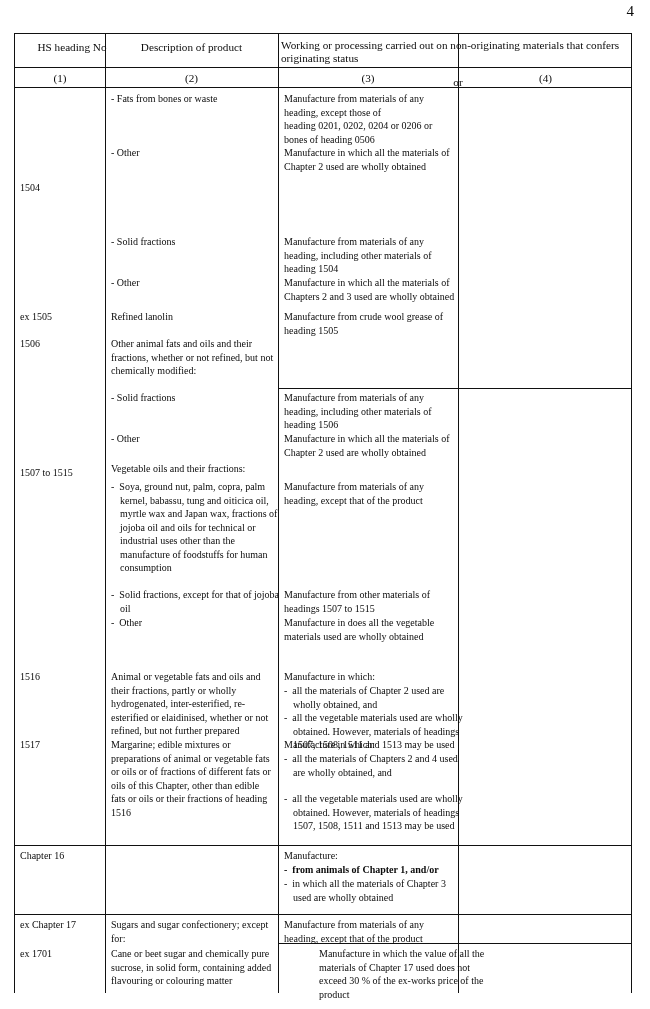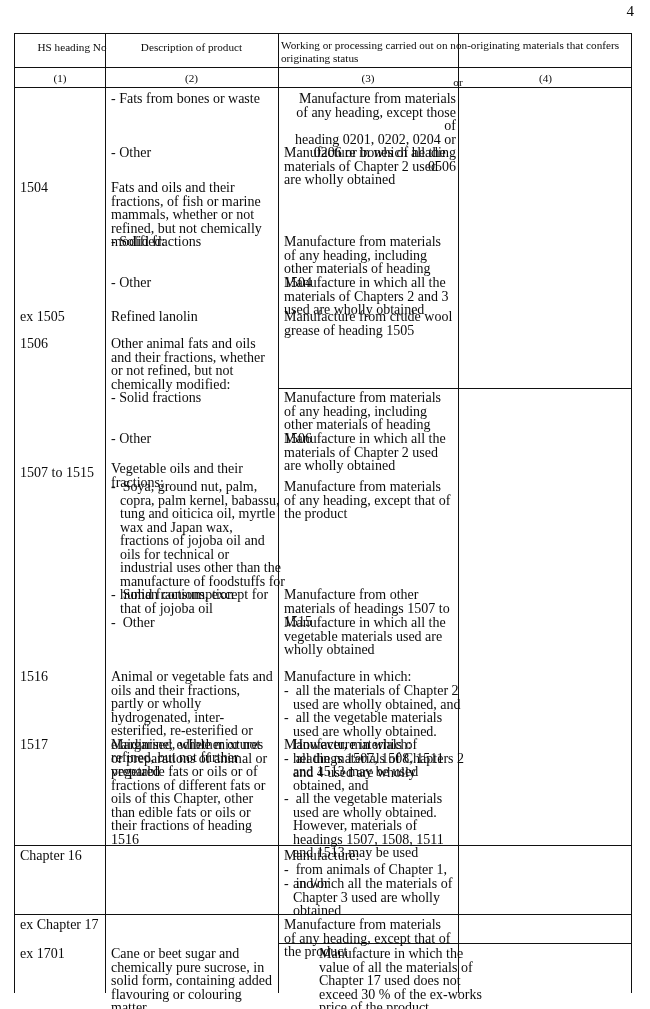--- a/index.html
+++ b/index.html
@@ -82,21 +82,21 @@
   }
   .num-1  { left: 0;     top: 38px; width: 90px; }
   .num-2  { left: 90px;  top: 38px; width: 173px; }
   .num-3  { left: 263px; top: 38px; width: 180px; }
   .num-or { left: 415px; top: 42px; width: 56px; }
   .num-4  { left: 443px; top: 38px; width: 175px; }
 
   
   .blk {
     position: absolute;
-    font-size: 14px;
+    font-size: 10px;
     line-height: 13.55px;
     white-space: pre-wrap;
   }
   .col1 { left: 5px;   width: 84px; }
   .col2 { left: 96px;  width: 165px; }
   .col3 { left: 269px; width: 172px; }
 
   .blk.ind {
     padding-left: 9px;
     text-indent: -9px;
@@ -128,26 +128,25 @@
     <div class="hdr-cell hdr-c34">Working or processing carried out on non-originating materials that confers originating status</div>
 
     <div class="num-cell num-1">(1)</div>
     <div class="num-cell num-2">(2)</div>
     <div class="num-cell num-3">(3)</div>
     <div class="num-cell num-or">or</div>
     <div class="num-cell num-4">(4)</div>
 
     <div class="blk col2" style="top:58px;">- Fats from bones or waste</div>
     <div class="blk col2" style="top:112px;">- Other</div>
-    <div class="blk col3" style="top:58px;text-align:right;">Manufacture from materials of any heading, except those of
+    <div class="blk col3" style="top:58px;">Manufacture from materials of any heading, except those of
 heading 0201, 0202, 0204 or 0206 or bones of heading 0506</div>
     <div class="blk col3" style="top:112px;">Manufacture in which all the materials of Chapter 2 used are wholly obtained</div>
 
     <div class="blk col1" style="top:147px;">1504</div>
-    <div class="blk col2" style="top:147px;">Fats and oils and their fractions, of fish or marine mammals, whether or not refined, but not chemically modified:</div>
     <div class="blk col2" style="top:201px;">- Solid fractions</div>
     <div class="blk col2" style="top:242px;">- Other</div>
     <div class="blk col3" style="top:201px;">Manufacture from materials of any heading, including other materials of heading 1504</div>
     <div class="blk col3" style="top:242px;">Manufacture in which all the materials of Chapters 2 and 3 used are wholly obtained</div>
 
     <div class="blk col1" style="top:276px;">ex 1505</div>
     <div class="blk col2" style="top:276px;">Refined lanolin</div>
     <div class="blk col3" style="top:276px;">Manufacture from crude wool grease of heading 1505</div>
 
     <div class="blk col1" style="top:303px;">1506</div>
@@ -157,40 +156,41 @@
     <div class="blk col3" style="top:357px;">Manufacture from materials of any heading, including other materials of heading 1506</div>
     <div class="blk col3" style="top:398px;">Manufacture in which all the materials of Chapter 2 used are wholly obtained</div>
 
     <div class="blk col1" style="top:432px;">1507 to 1515</div>
     <div class="blk col2" style="top:428px;">Vegetable oils and their fractions:</div>
     <div class="blk col2 ind" style="top:446px;">-  Soya, ground nut, palm, copra, palm kernel, babassu, tung and oiticica oil, myrtle wax and Japan wax, fractions of jojoba oil and oils for technical or industrial uses other than the manufacture of foodstuffs for human consumption</div>
     <div class="blk col2 ind" style="top:554px;">-  Solid fractions, except for that of jojoba oil</div>
     <div class="blk col2 ind" style="top:582px;">-  Other</div>
     <div class="blk col3" style="top:446px;">Manufacture from materials of any heading, except that of the product</div>
     <div class="blk col3" style="top:554px;">Manufacture from other materials of headings 1507 to 1515</div>
-    <div class="blk col3" style="top:582px;">Manufacture in which all the vegetable materials used are wholly obtained</div>
+    <div class="blk col3" style="top:582px;">Manufacture in does all the vegetable materials used are wholly obtained</div>
 
     <div class="blk col1" style="top:636px;">1516</div>
     <div class="blk col2" style="top:636px;">Animal or vegetable fats and oils and their fractions, partly or wholly hydrogenated, inter-esterified, re-esterified or elaidinised, whether or not refined, but not further prepared</div>
     <div class="blk col3" style="top:636px;">Manufacture in which:</div>
     <div class="blk col3 ind" style="top:650px;">-  all the materials of Chapter 2 used are wholly obtained, and</div>
     <div class="blk col3 ind" style="top:677px;">-  all the vegetable materials used are wholly obtained. However, materials of headings 1507, 1508, 1511 and 1513 may be used</div>
 
     <div class="blk col1" style="top:704px;">1517</div>
     <div class="blk col2" style="top:704px;">Margarine; edible mixtures or preparations of animal or vegetable fats or oils or of fractions of different fats or oils of this Chapter, other than edible fats or oils or their fractions of heading 1516</div>
     <div class="blk col3" style="top:704px;">Manufacture in which:</div>
     <div class="blk col3 ind" style="top:718px;">-  all the materials of Chapters 2 and 4 used are wholly obtained, and</div>
     <div class="blk col3 ind" style="top:758px;">-  all the vegetable materials used are wholly obtained. However, materials of headings 1507, 1508, 1511 and 1513 may be used</div>
 
     <div class="blk col1" style="top:815px;">Chapter 16</div>
     <div class="blk col3" style="top:815px;">Manufacture:</div>
-    <div class="blk col3 ind" style="top:829px;">-  from animals of Chapter 1, and/or</div>
+    <div class="blk col3 ind" style="top:829px;font-weight:bold;">-  from animals of Chapter 1, and/or</div>
     <div class="blk col3 ind" style="top:843px;">-  in which all the materials of Chapter 3 used are wholly obtained</div>
 
     <div class="blk col1" style="top:884px;">ex Chapter 17</div>
+    <div class="blk col2" style="top:884px;">Sugars and sugar confectionery; except for:</div>
     <div class="blk col3" style="top:884px;">Manufacture from materials of any heading, except that of the product</div>
 
     <div class="blk col1" style="top:913px;">ex 1701</div>
     <div class="blk col2" style="top:913px;">Cane or beet sugar and chemically pure sucrose, in solid form, containing added flavouring or colouring matter</div>
     <div class="blk col3" style="top:913px;margin-left:35px;">Manufacture in which the value of all the materials of Chapter 17 used does not exceed 30 % of the ex-works price of the product</div>
 
   </div>
 </div>
 
 </body></html>

